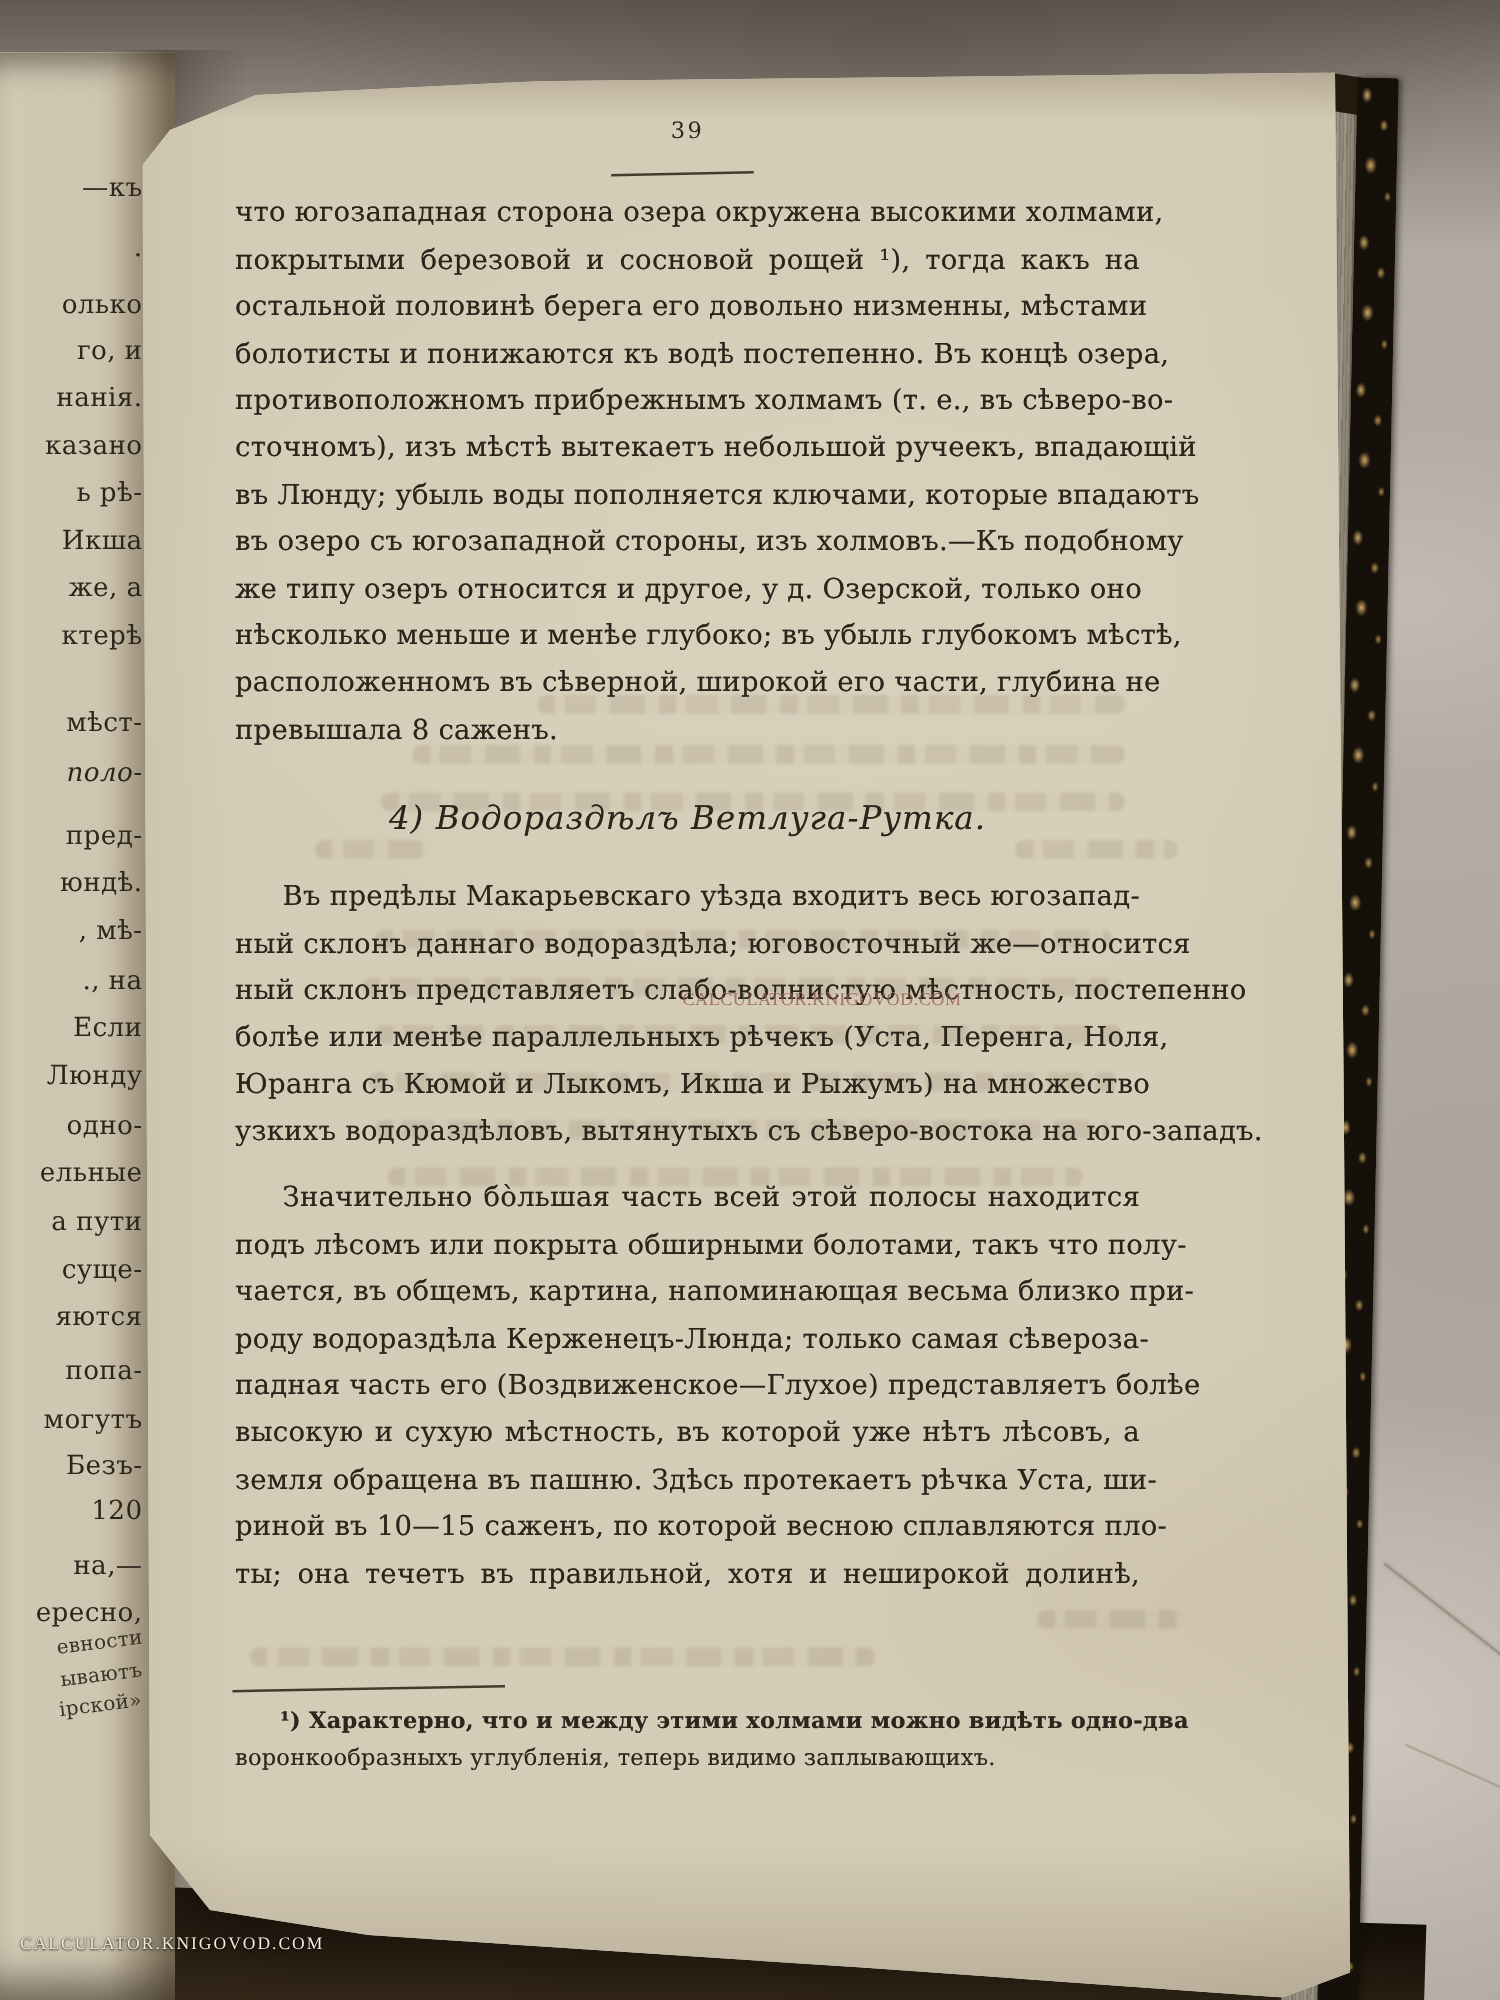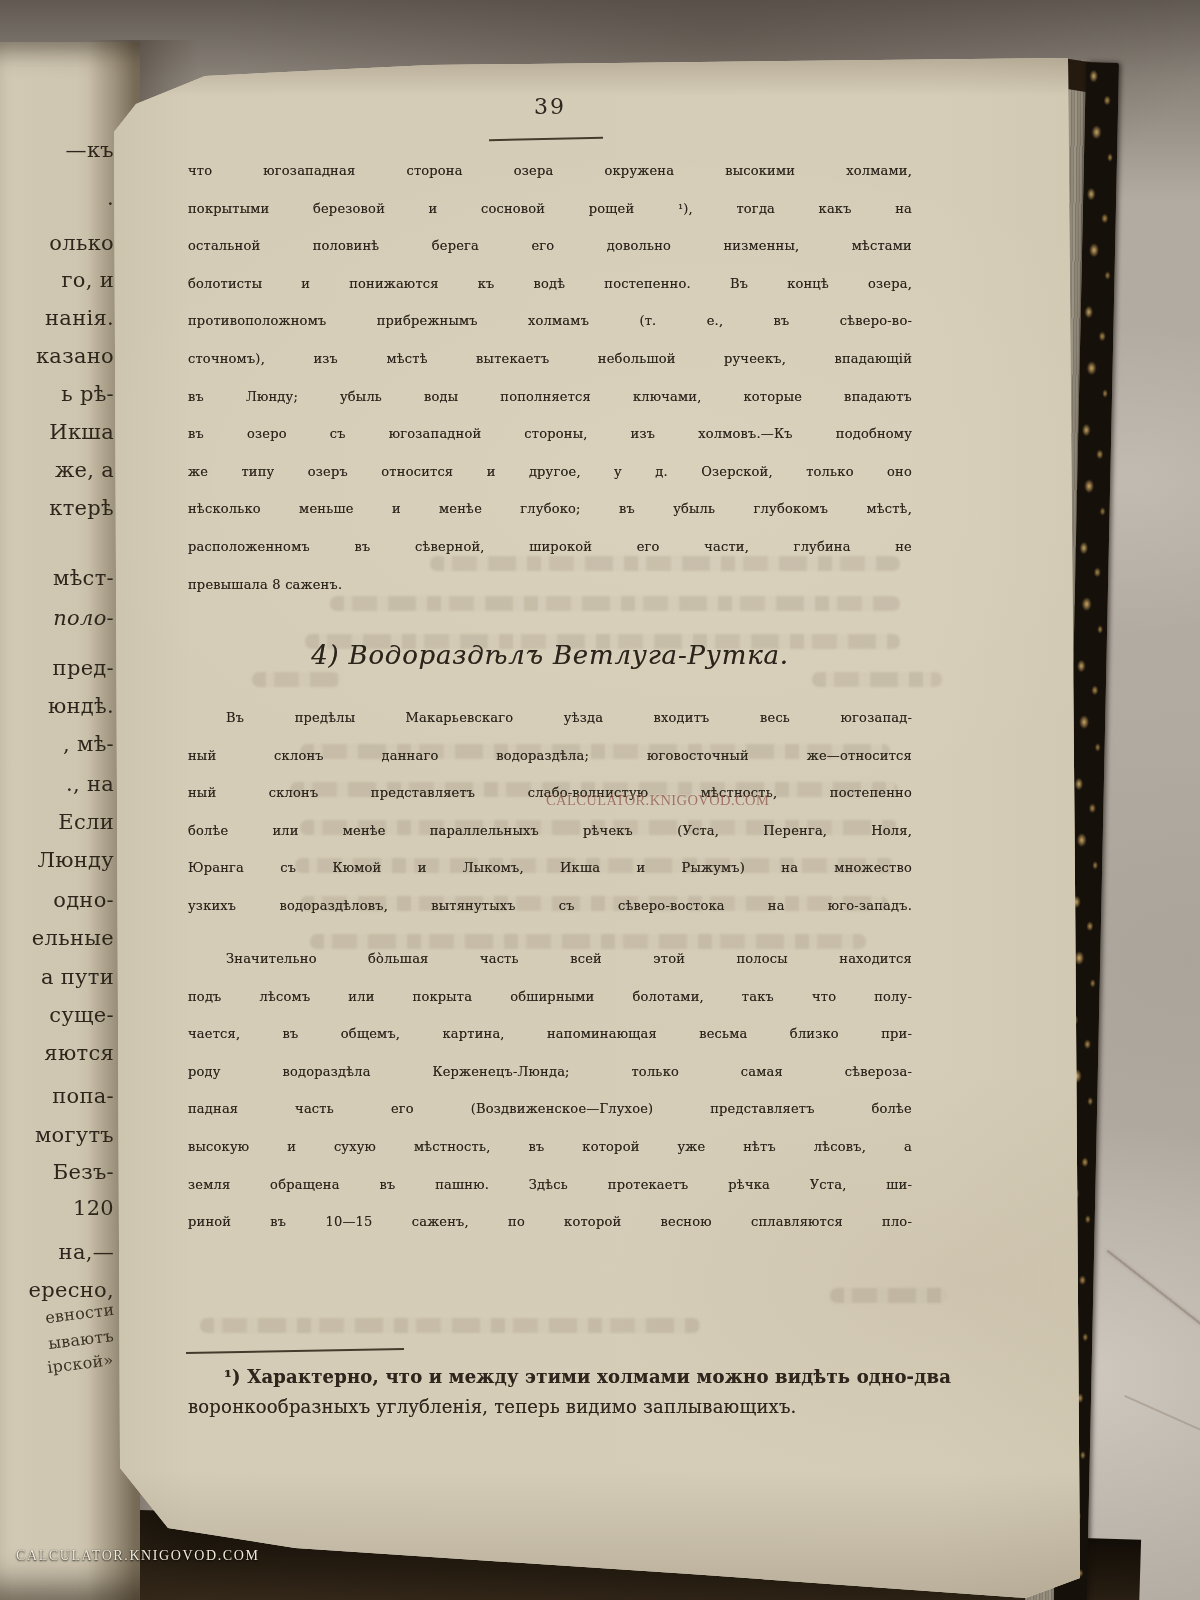--- a/index.html
+++ b/index.html
@@ -67,26 +67,26 @@
         radial-gradient(900px 500px at 55% 30%, rgba(255,250,235,.10), rgba(255,250,235,0) 70%),
         radial-gradient(500px 300px at 80% 80%, rgba(120,100,70,.08), rgba(120,100,70,0) 70%),
         linear-gradient(90deg, #b9ae96 0%, #cdc4ae 9%, #d5ccb7 16%, #d6cdb8 78%, #d1c8b2 92%, #c6bca4 100%),
         #d5ccb7;}
   .page-top-shade{position:absolute;left:110px;top:50px;width:970px;height:46px;
       background:linear-gradient(180deg,rgba(90,75,55,.30),rgba(90,75,55,0));}
   .page-bottom-shade{position:absolute;left:110px;top:1470px;width:980px;height:130px;
       background:linear-gradient(180deg,rgba(80,65,45,0),rgba(80,65,45,.22));}
 
   .pageno{position:absolute;left:188px;top:94px;width:724px;text-align:center;
-      font-size:22px;letter-spacing:2px;color:#2e271d;}
+      font-size:18px;letter-spacing:2px;color:#2e271d;}
   .pagerule{position:absolute;left:489px;top:138px;width:114px;height:2px;
       background:#463c2e;transform:rotate(-1.2deg);}
 
   .col{position:absolute;left:188px;width:724px;}
-  .ln{font-size:13px;line-height:37.6px;letter-spacing:.2px;white-space:nowrap;
+  .ln{font-size:22px;line-height:37.6px;letter-spacing:.2px;white-space:nowrap;
       text-align:justify;text-align-last:justify;color:#2b241b;
       text-shadow:0 0 .4px rgba(43,36,27,.55);}
   .ln.ns{text-align-last:auto;}
   .ln.ind{text-indent:38px;}
 
   .heading{position:absolute;left:188px;top:640px;width:724px;text-align:center;
       font-style:italic;font-size:26px;letter-spacing:.8px;color:#2b241b;
       text-shadow:0 0 .4px rgba(43,36,27,.5);}
 
   .fnrule{position:absolute;left:186px;top:1350px;width:218px;height:2px;
@@ -215,20 +215,21 @@
 
     <div class="col" style="top:940px">
       <div class="ln ind">Значительно бо̀льшая часть всей этой полосы находится</div>
       <div class="ln">подъ лѣсомъ или покрыта обширными болотами, такъ что полу-</div>
       <div class="ln">чается, въ общемъ, картина, напоминающая весьма близко при-</div>
       <div class="ln">роду водораздѣла Керженецъ-Люнда; только самая сѣвероза-</div>
       <div class="ln">падная часть его (Воздвиженское—Глухое) представляетъ болѣе</div>
       <div class="ln">высокую и сухую мѣстность, въ которой уже нѣтъ лѣсовъ, а</div>
       <div class="ln">земля обращена въ пашню. Здѣсь протекаетъ рѣчка Уста, ши-</div>
       <div class="ln">риной въ 10—15 саженъ, по которой весною сплавляются пло-</div>
+      <div class="ln">ты; она течетъ въ правильной, хотя и неширокой долинѣ,</div>
     </div>
 
     <div class="fnrule"></div>
     <div class="col" style="top:1362px">
       <div class="fn-ln ind">¹) Характерно, что и между этими холмами можно видѣть одно-два</div>
       <div class="fn-ln ns">воронкообразныхъ углубленія, теперь видимо заплывающихъ.</div>
     </div>
 
     <div class="wm wm-center">CALCULATOR.KNIGOVOD.COM</div>
   </div>

